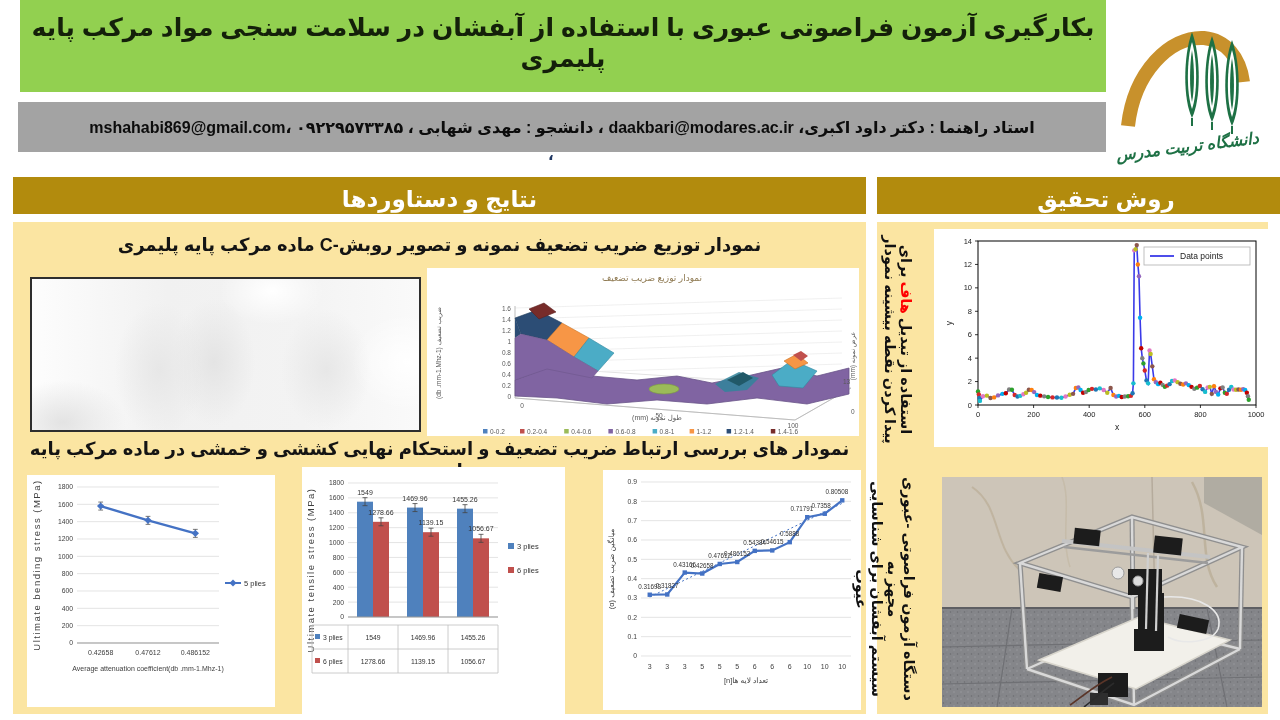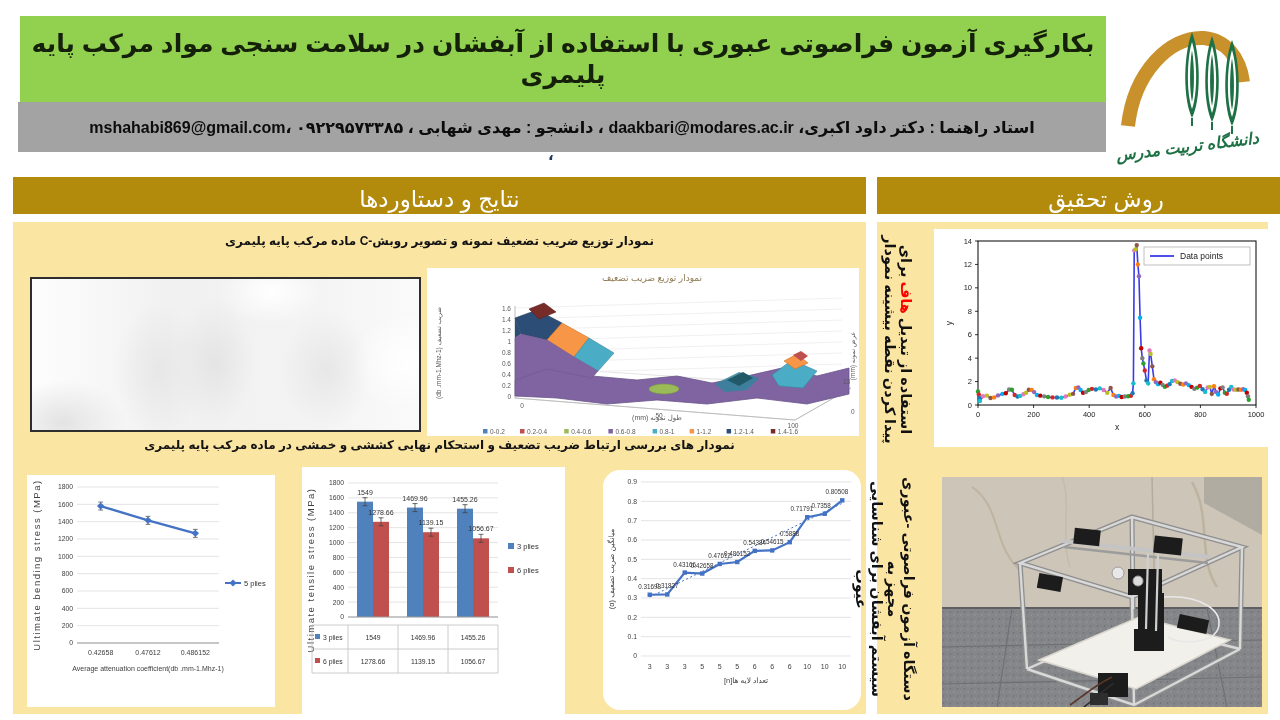--- a/index.html
+++ b/index.html
@@ -2,58 +2,58 @@
 <html lang="fa"><head>
 <meta charset="utf-8">
 <style>
   html,body{margin:0;padding:0;}
   body{
     width:1280px;height:720px;overflow:hidden;background:#ffffff;position:relative;
     font-family:"Liberation Sans","DejaVu Sans",sans-serif;
   }
   .abs{position:absolute;}
   
-  #banner{left:20px;top:16px;width:1086px;height:92px;background:#92D050;}
+  #banner{left:20px;top:0;width:1086px;height:92px;background:#92D050;}
   #banner .title{
     padding-top:12px;text-align:center;font-size:25px;font-weight:800;color:#14200a;
     direction:rtl;line-height:1.25;
   }
   #contact-bar{
     left:18px;top:102px;width:1088px;height:50px;background:#a3a3a3;
     display:flex;align-items:center;justify-content:center;
   }
   #contact-bar .txt{direction:rtl;color:#0c0c0c;font-weight:700;font-size:16px;}
   #stray-mark{left:548px;top:146px;color:#203864;font-weight:700;font-size:15px;}
   
   .sec-header{height:37px;background:#B28B0D;display:flex;align-items:center;justify-content:center;}
-  .sec-header .txt{color:#ffffff;font-weight:400;font-size:23px;direction:rtl;margin-top:8px;}
+  .sec-header .txt{color:#ffffff;font-weight:700;font-size:23px;direction:rtl;margin-top:8px;}
   #results-header{left:13px;top:177px;width:853px;}
   #method-header{left:877px;top:177px;width:458px;}
   
   .panel{background:#FBE5A2;}
   #results-panel{left:13px;top:222px;width:853px;height:492px;}
   #method-panel{left:877px;top:222px;width:391px;height:492px;}
-  .caption{direction:rtl;text-align:center;font-weight:800;font-size:12px;color:#141414;}
+  .caption{direction:rtl;text-align:center;font-weight:800;font-size:18px;color:#141414;}
   #results-caption1{left:0;top:12px;width:853px;}
   #results-caption2{left:0;top:216px;width:853px;}
   
   .card{background:#ffffff;}
   #cscan-box{left:17px;top:55px;width:387px;height:151px;border:2px solid #2e2e2e;
     background:
       radial-gradient(90px 60px at 8% 95%, #e3e3e3 0%, rgba(227,227,227,0) 70%),
       radial-gradient(70px 45px at 62% 8%, #ffffff 0%, rgba(255,255,255,0) 75%),
       radial-gradient(80px 70px at 97% 55%, #ffffff 0%, rgba(255,255,255,0) 70%),
       radial-gradient(60px 90px at 33% 60%, #e7e7e7 0%, rgba(231,231,231,0) 75%),
       radial-gradient(55px 85px at 47% 55%, #e4e4e4 0%, rgba(228,228,228,0) 75%),
       radial-gradient(60px 80px at 76% 60%, #e7e7e7 0%, rgba(231,231,231,0) 75%),
       linear-gradient(90deg,#fdfdfd 0%,#f1f1f1 35%,#f3f3f3 70%,#fafafa 100%);}
   #surface-box{left:414px;top:46px;width:432px;height:168px;}
   #bending-box{left:14px;top:253px;width:248px;height:232px;}
   #tensile-box{left:289px;top:245px;width:263px;height:248px;}
-  #alpha-box{left:590px;top:248px;width:258px;height:240px;border-radius:17px;}
+  #alpha-box{left:590px;top:248px;width:258px;height:240px;}
   #points-box{left:57px;top:7px;width:335px;height:218px;}
   #photo-box{left:65px;top:255px;width:320px;height:230px;}
   
   .vcap{
     transform-origin:0 0;transform:rotate(90deg);
     direction:rtl;text-align:center;font-weight:800;font-size:14.5px;color:#111;line-height:16px;
   }
   #vcap-top{left:37px;top:10px;width:215px;height:34px;}
   #vcap-bottom{left:40px;top:253px;width:228px;height:34px;}
   .red{color:#FF0000;}

